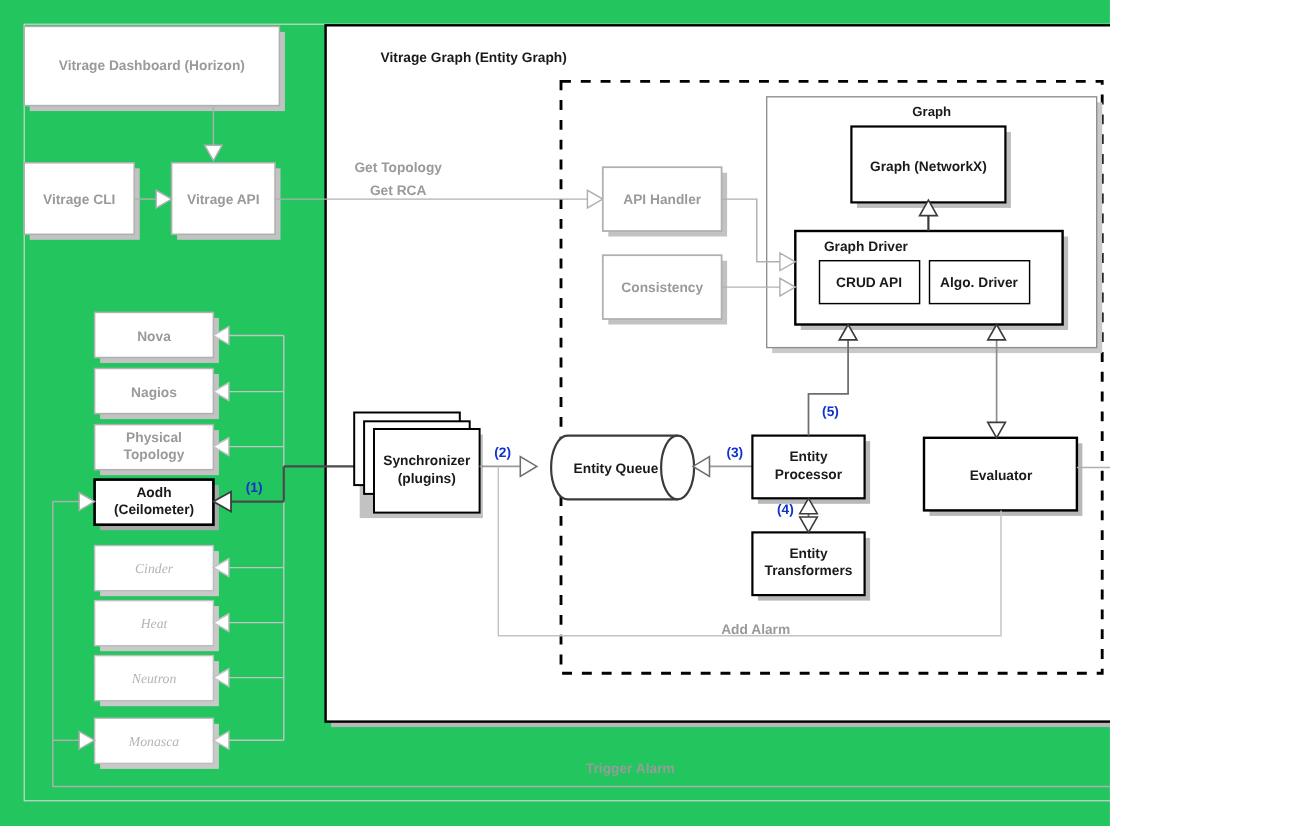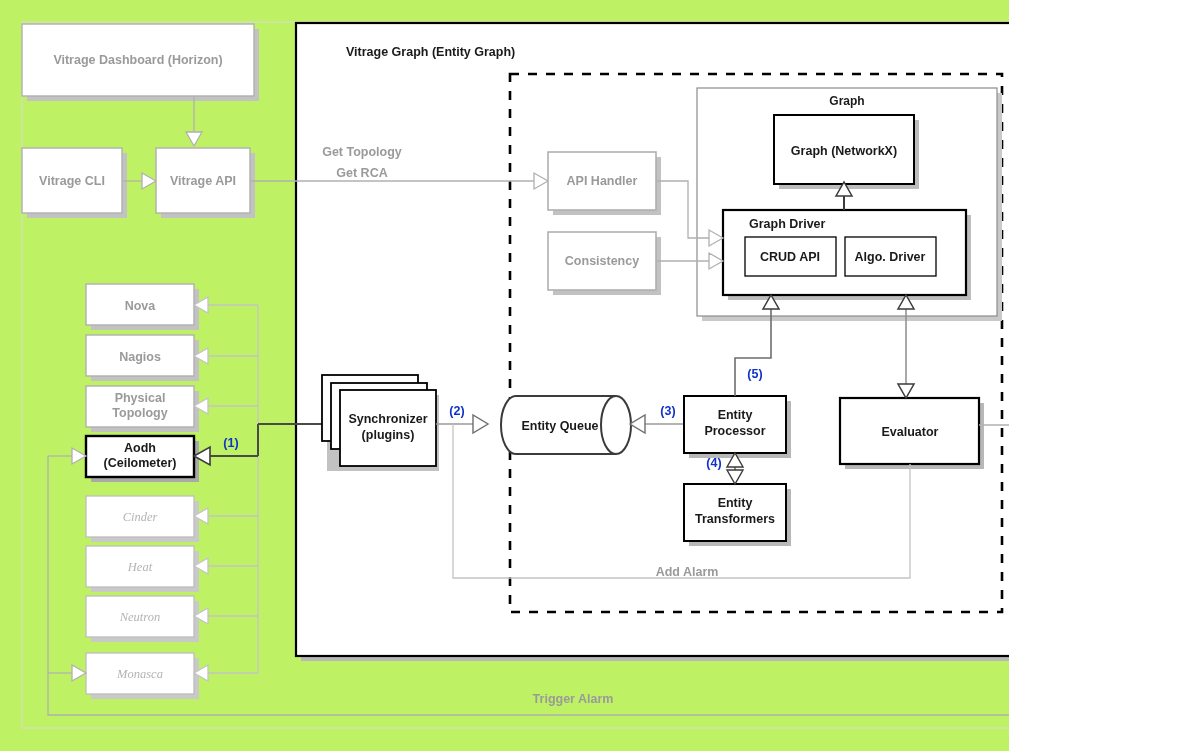--- a/index.html
+++ b/index.html
@@ -1,17 +1,17 @@
 <!DOCTYPE html>
 <html><head>
 <meta charset="utf-8">
 <style>
   html,body{margin:0;padding:0;background:#ffffff;}
   body{font-family:"Liberation Sans",sans-serif;}
-  #stage{position:relative;width:1009px;height:751px;background:#bef264;overflow:hidden;}
+  #stage{position:relative;width:1009px;height:751px;background:#22c55e;overflow:hidden;}
   svg{position:absolute;left:0;top:0;width:1183px;height:751px;}
   text{font-family:"Liberation Sans",sans-serif;}
   .lbl-grey{fill:#9a9a9a;font-size:12.5px;font-weight:bold;}
   .lbl-dark{fill:#1a1a1a;font-size:12.5px;font-weight:bold;}
   .lbl-serif{fill:#b4b4b4;font-size:12.5px;font-style:italic;font-family:"Liberation Serif",serif;}
   .lbl-blue{fill:#1133cc;font-size:12.5px;font-weight:bold;}
   .lbl-sub{fill:#9a9a9a;font-size:12.5px;font-weight:bold;}
   .lbl-graph{fill:#1a1a1a;font-size:12px;font-weight:bold;}
 </style>
 </head>

